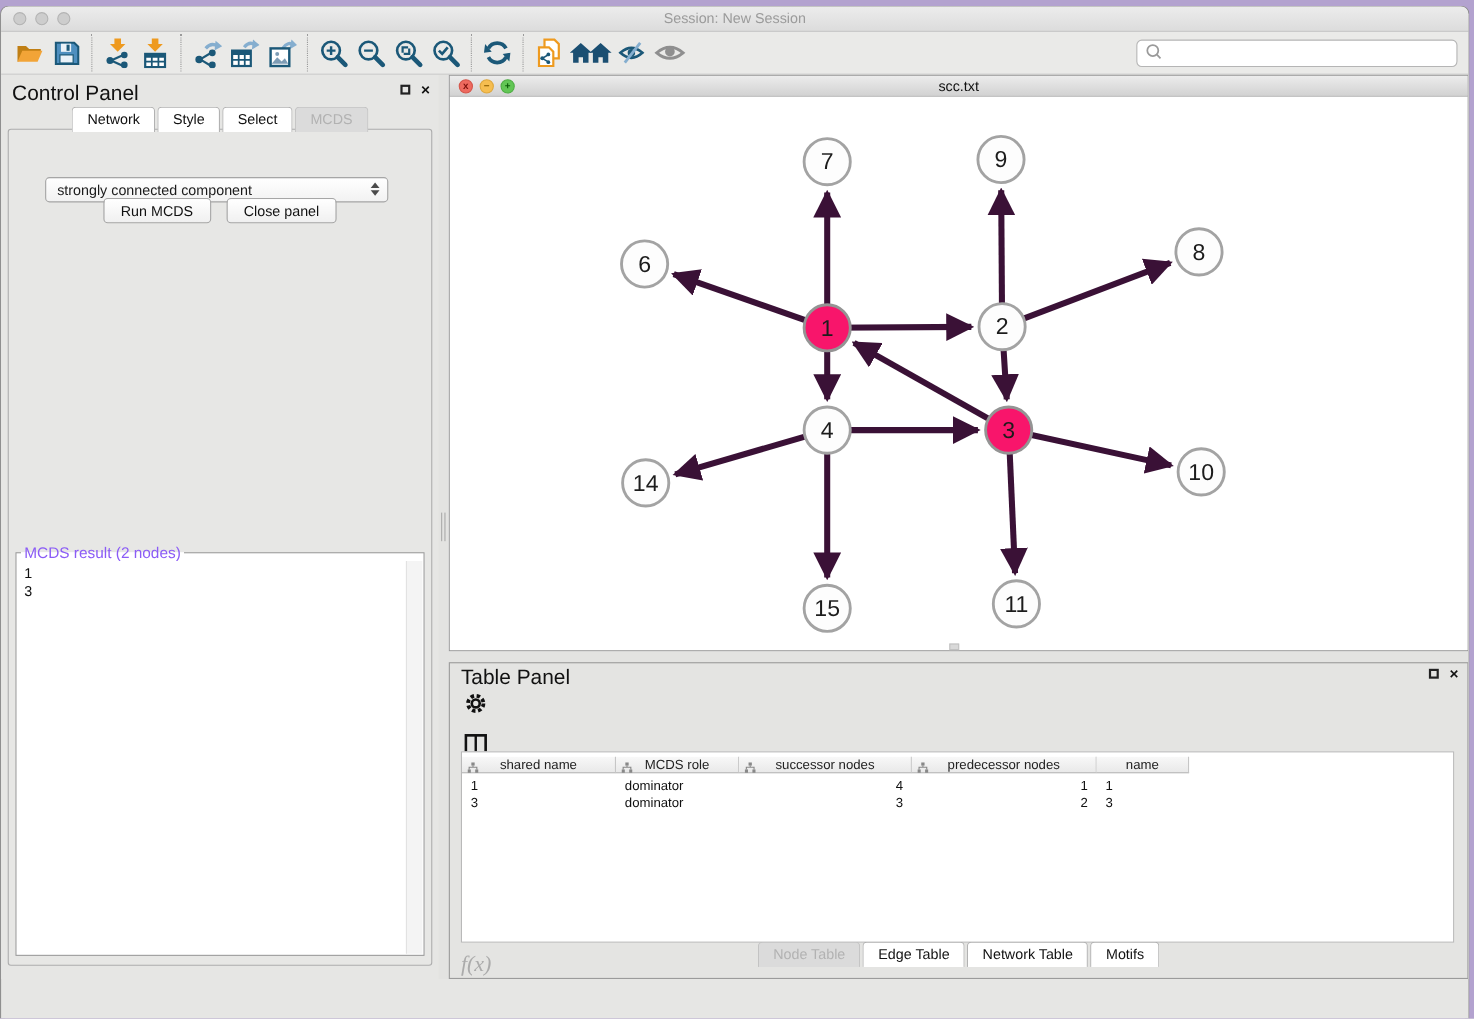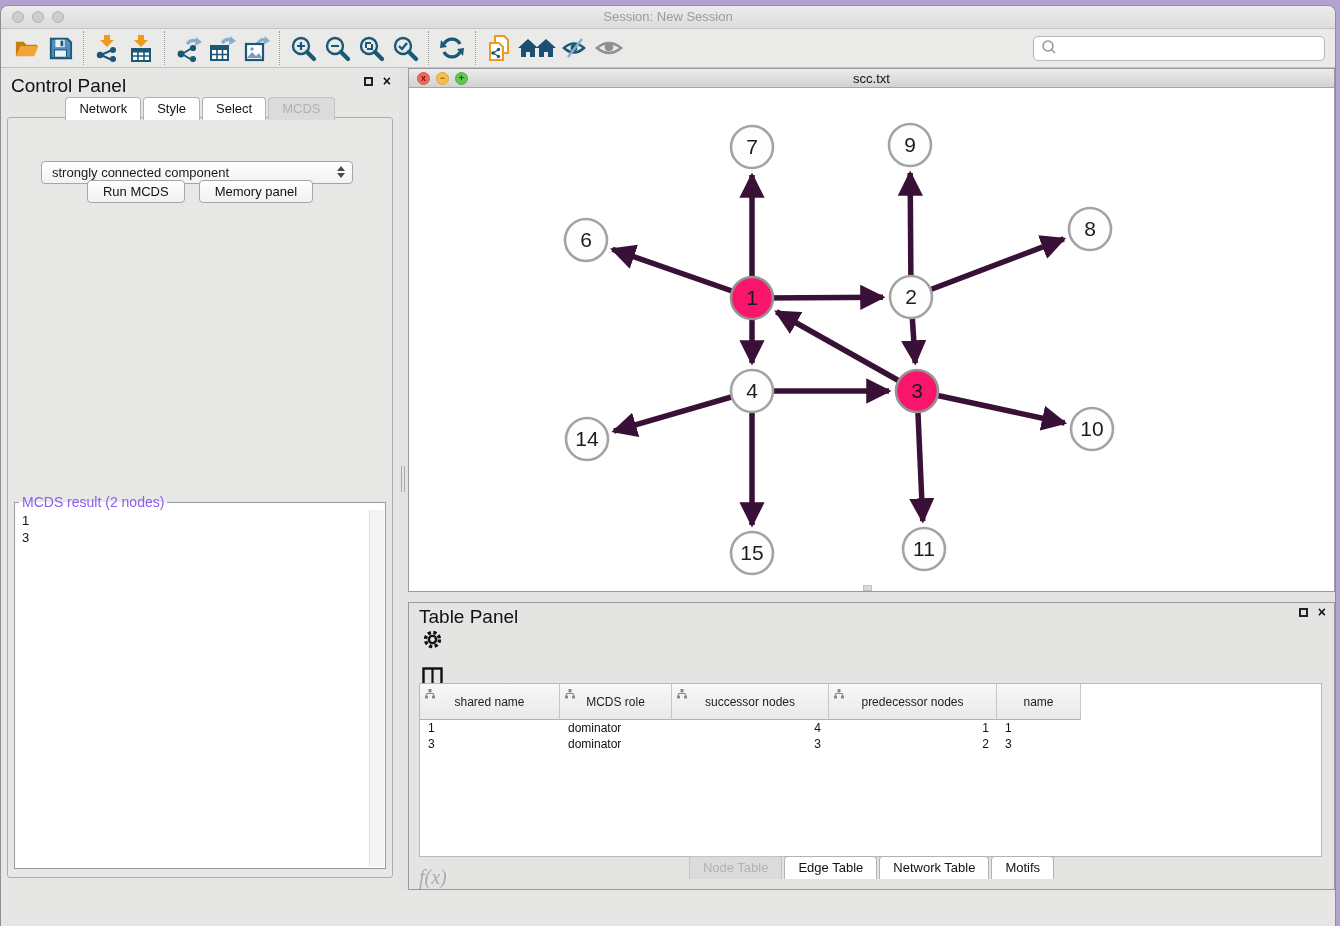--- a/index.html
+++ b/index.html
@@ -104,21 +104,21 @@
     position:absolute; left:407px; top:534px; right:0; bottom:0;
     background:#e4e4e2; border:1px solid #9b9b9b;
   }
   .tp-toolbar { position:absolute; left:10px; top:26px; height:40px; display:flex; align-items:center; gap:17px;flex-direction:column; }
   .tp-btn { display:flex; align-items:center; justify-content:center; cursor:default; }
   .fx-label { font-family:"Liberation Serif", serif; font-style:italic; font-size:20px; color:#ababab; }
   .data-table {
     position:absolute; left:10px; right:12px; top:80px; height:174px;
     background:#fff; border:1px solid #b9b9b9; overflow:hidden;
   }
-  .thead-row { display:flex; height:36px; }
+  .thead-row { display:flex; height:22px;align-items:center; }
   .th-cell {
     position:relative; background:linear-gradient(#f8f8f8,#e9e9e9);
     border-right:1px solid #c6c6c6; border-bottom:1px solid #b2b2b2;
     display:flex; align-items:center; justify-content:center;
     font-size:12px; color:#222;
   }
   .th-icon { position:absolute; left:5px; top:4px; }
   .tbody-row { display:flex; height:16px; }
   .td-cell { font-size:12px; color:#111; padding:1px 8px 0; white-space:nowrap; overflow:hidden; }
   .tp-tabs { bottom:10px; }
@@ -328,21 +328,21 @@
       <div class="cp-content">
         <div class="dropdown">
           <span>strongly connected component</span>
           <div class="spinner">
             <div class="spin-up"></div>
               <div class="spin-dn"></div>
           </div>
         </div>
         <div class="btn-row">
           <button class="push-btn">Run MCDS</button>
-          <button class="push-btn">Memory panel</button>
+          <button class="push-btn">Close panel</button>
         </div>
         <fieldset class="result-box">
           <legend>MCDS result (2 nodes)</legend>
           <div class="result-inner" id="result-lines">
               <div class="result-line">1</div>
               <div class="result-line">3</div>
             </div>
           <div class="result-scroll"></div>
         </fieldset>
       </div>

